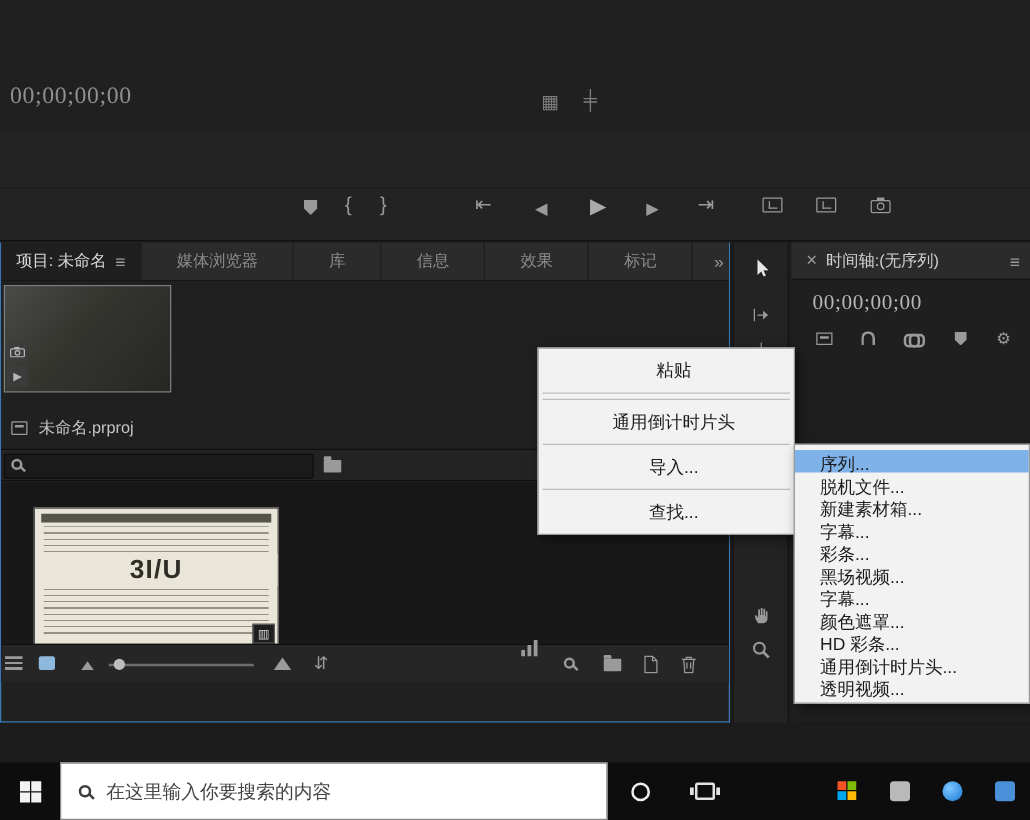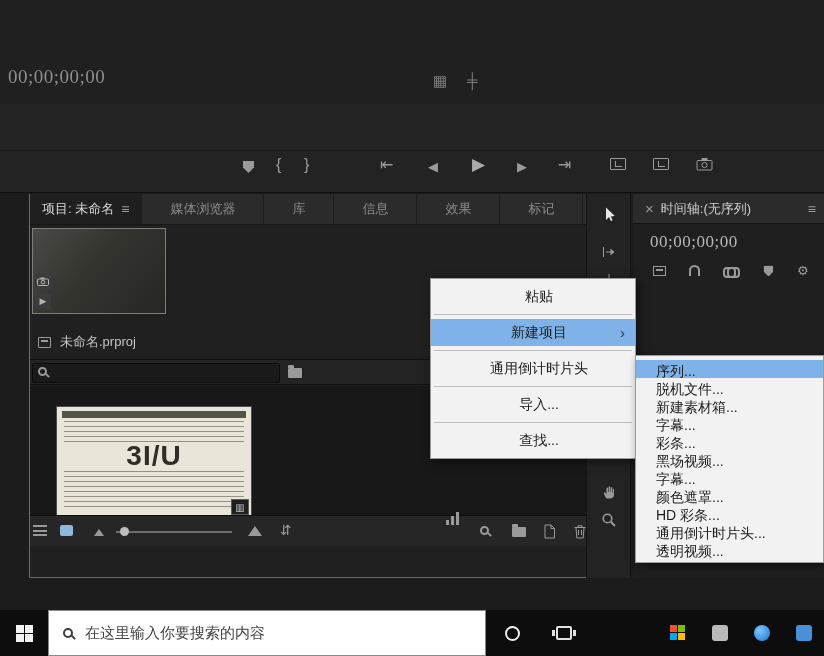--- a/index.html
+++ b/index.html
@@ -20,21 +20,21 @@
   .transport { position:absolute; left:0; top:150px; width:100%; height:36px; border-top:1px solid #1b1b1b; }
   .ticon { position:absolute; top:5px; font-size:16px; color:#9a9a9a; line-height:18px; }
   .pent { display:inline-block; width:11px; height:12px; background:#9a9a9a;
           clip-path:polygon(0 0,100% 0,100% 55%,50% 100%,0 55%); }
   .exp { position:absolute; top:7px; width:16px; height:12px; border:1px solid #9a9a9a; border-radius:1px; }
   .exp::after { content:""; position:absolute; left:4px; top:2px; width:6px; height:5px;
                 border-left:1px solid #9a9a9a; border-bottom:1px solid #9a9a9a; }
 
   
   .project { position:absolute; left:0; top:194px; width:584px; height:384px; background:#202020;
-             border:1px solid var(--focus,#3a78b5); border-top:none;margin-left:29px; }
+             border:1px solid var(--focus,#3a78b5); border-top:none; }
   .tabs { position:relative; height:31px; background:#2b2b2b; display:flex; align-items:stretch;
           overflow:hidden; border-bottom:1px solid #161616; padding-right:22px; }
   .tab { display:flex; align-items:center; gap:7px; padding:0 28px; font-size:13px; color:#8b8b8b;
          border-right:1px solid #1e1e1e; white-space:nowrap; }
   .tab.active { background:#1f1f1f; color:#d8d8d8; padding:0 12px; }
   .tab .hamb { font-size:14px; color:#9a9a9a; }
   .tab-overflow { position:absolute; right:4px; top:0; height:31px; line-height:31px; font-size:14px; color:#9a9a9a; }
   .pc { position:absolute; left:0; top:31px; right:0; bottom:31px; background:#202020; }
 
   .preview { position:absolute; left:2px; top:3px; width:134px; height:86px; border:1px solid #7e7e7e;
@@ -62,21 +62,21 @@
                     background:#9a9a9a; border-radius:1px 1px 0 0; }
   .search-row .folder { position:absolute; left:258px; top:8px; }
 
   .bin { position:absolute; left:0; top:161px; right:0; bottom:0; background:#181818; }
   .card { position:absolute; left:26px; top:20px; width:196px; height:112px; background:#e9e5d8;
           border:1px solid #4c4c4c; }
   .cert-head { position:absolute; left:5px; right:5px; top:4px; height:7px; background:#3c3a31; opacity:.85; }
   .cert-lines { position:absolute; left:7px; right:7px; top:14px; bottom:7px;
                 background:repeating-linear-gradient(180deg, rgba(64,60,48,.5) 0 1px, transparent 1px 5px); }
   .cert-big { position:absolute; left:0; right:0; top:36px; height:26px; line-height:26px;
-              text-align:center; font-size:28px; font-weight:bold; letter-spacing:1px;
+              text-align:center; font-size:21px; font-weight:bold; letter-spacing:1px;
               color:#2f2d25; background:#e9e5d8; }
   .film-badge { position:absolute; right:2px; bottom:2px; width:18px; height:16px; background:#1f1f1f;
                 border:1px solid #5c5c5c; color:#cfcfcf; font-size:10px; display:flex;
                 align-items:center; justify-content:center; }
   .clip-name { position:absolute; left:28px; top:140px; width:188px; height:9px; opacity:.5;
                background:repeating-linear-gradient(90deg,#8a8a8a 0 13px, transparent 13px 19px); }
 
   .panel-toolbar { position:absolute; left:0; bottom:0; right:0; height:31px; background:#262626;
                    border-top:1px solid #0f0f0f; }
   .tbi { position:absolute; top:9px; }
@@ -317,24 +317,20 @@
     <span class="magnet"></span>
     <span class="linki"></span>
     <i class="pent" style="transform:scale(.9)"></i>
     <span class="gear">⚙</span>
   </div>
 </div>
 
 <div class="menu">
   <div class="menu-item">粘贴</div>
   <div class="menu-sep"></div>
-  <div class="menu-item hl">
-    <span>新建项目</span>
-    <span class="menu-arrow">›</span>
-  </div>
   <div class="menu-sep"></div>
   <div class="menu-item">通用倒计时片头</div>
   <div class="menu-sep"></div>
   <div class="menu-item">导入...</div>
   <div class="menu-sep"></div>
   <div class="menu-item">查找...</div>
 </div>
 
 <div class="submenu">
   <div class="menu-item hl">序列...</div>

